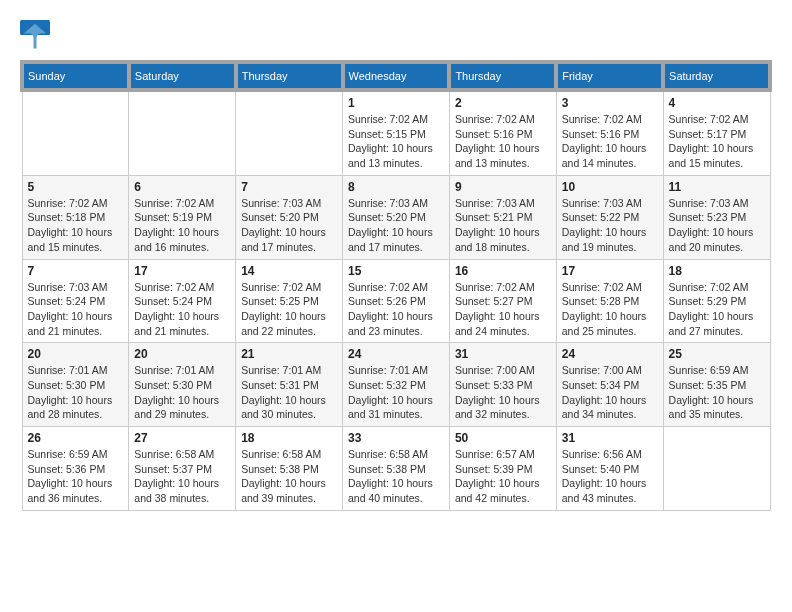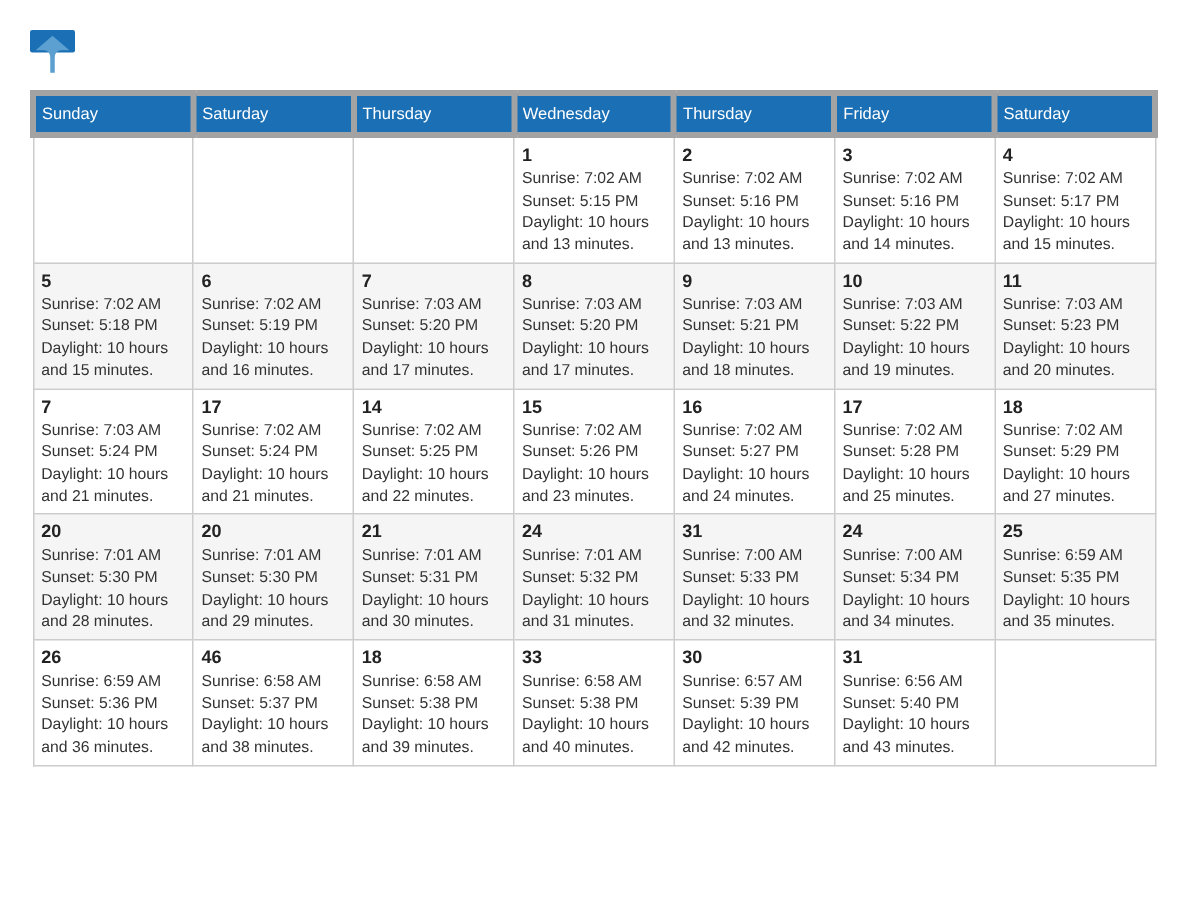--- a/index.html
+++ b/index.html
@@ -229,33 +229,33 @@
           <div class="day-number">25</div>
           <div class="day-info">Sunrise: 6:59 AM<br>Sunset: 5:35 PM<br>Daylight: 10 hours and 35 minutes.</div>
         </td>
       </tr>
       <tr>
         <td>
           <div class="day-number">26</div>
           <div class="day-info">Sunrise: 6:59 AM<br>Sunset: 5:36 PM<br>Daylight: 10 hours and 36 minutes.</div>
         </td>
         <td>
-          <div class="day-number">46</div>
+          <div class="day-number">27</div>
           <div class="day-info">Sunrise: 6:58 AM<br>Sunset: 5:37 PM<br>Daylight: 10 hours and 38 minutes.</div>
         </td>
         <td>
           <div class="day-number">18</div>
           <div class="day-info">Sunrise: 6:58 AM<br>Sunset: 5:38 PM<br>Daylight: 10 hours and 39 minutes.</div>
         </td>
         <td>
           <div class="day-number">33</div>
           <div class="day-info">Sunrise: 6:58 AM<br>Sunset: 5:38 PM<br>Daylight: 10 hours and 40 minutes.</div>
         </td>
         <td>
-          <div class="day-number">30</div>
+          <div class="day-number">50</div>
           <div class="day-info">Sunrise: 6:57 AM<br>Sunset: 5:39 PM<br>Daylight: 10 hours and 42 minutes.</div>
         </td>
         <td>
           <div class="day-number">31</div>
           <div class="day-info">Sunrise: 6:56 AM<br>Sunset: 5:40 PM<br>Daylight: 10 hours and 43 minutes.</div>
         </td>
         <td class="empty-cell"></td>
       </tr>
     </tbody>
 </table>

